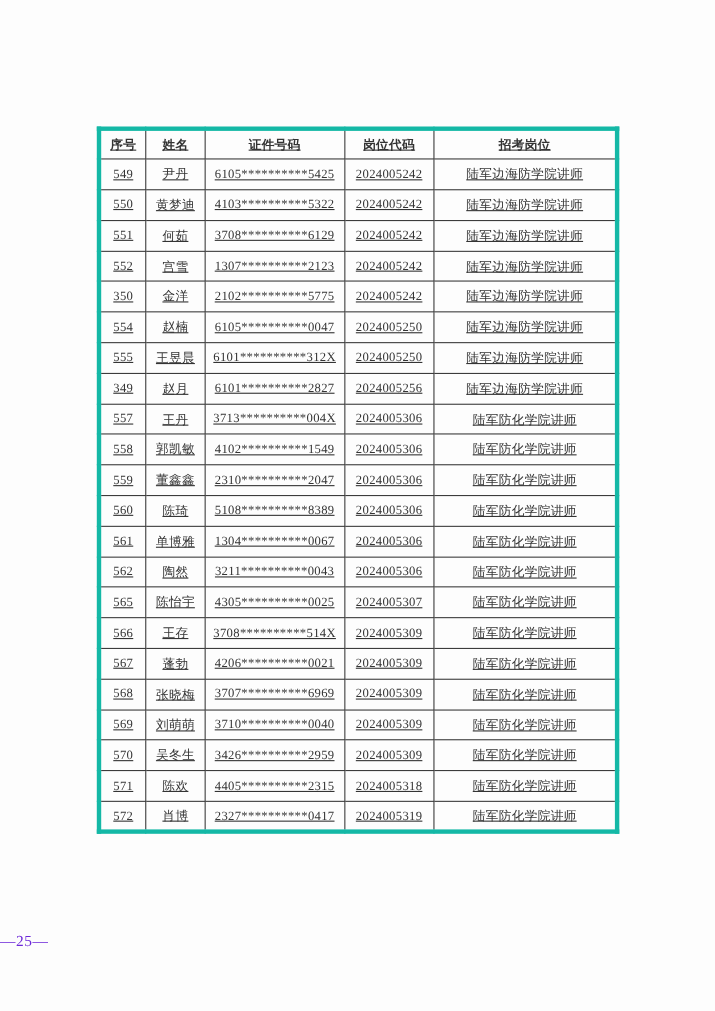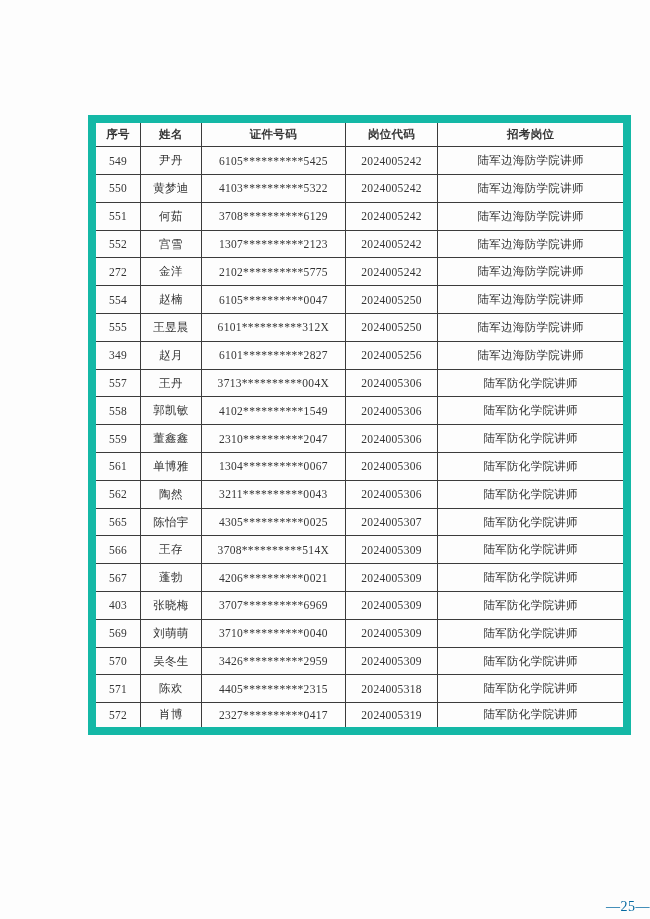--- a/index.html
+++ b/index.html
@@ -15,24 +15,25 @@
   }
   .page {
     position: absolute;
     inset: 0;
     background: #fdfdfd;
   }
   table.roster {
     position: absolute;
     left: 88px;
     top: 115px;
-    width: 543px;
+    width: 475px;
     border-collapse: collapse;
     table-layout: fixed;
-    border: 8px solid #14b8a6;
+    border: 4px solid #14b8a6;
+    text-decoration: underline;
   }
   table.roster th, table.roster td {
     border: 1px solid #3c3c3c;
     text-align: center;
     vertical-align: middle;
     padding: 0 2px;
     height: 27.8px;
     font-size: 11.5px;
     letter-spacing: 0.3px;
     color: #343434;
@@ -44,26 +45,26 @@
     font-size: 11.5px;
   }
   col.c-index    { width: 9.05%; }
   col.c-name     { width: 11.4%; }
   col.c-id       { width: 26.9%; }
   col.c-code     { width: 17.3%; }
   col.c-position { width: 35.35%; }
   .page-footer {
     position: absolute;
     left: 0;
-    top: 899px;
+    top: 849px;
     width: 100%;
-    text-align: right;
+    text-align: left;
     font-size: 14px;
     letter-spacing: 0.5px;
-    color: #0369a1;
+    color: #6d28d9;
   }
 </style>
 </head>
 <body>
 
 <div class="page">
 
   <table class="roster">
     <colgroup>
       <col class="c-index">
@@ -104,21 +105,21 @@
           <td>陆军边海防学院讲师</td>
         </tr>
         <tr>
           <td>552</td>
           <td>宫雪</td>
           <td>1307**********2123</td>
           <td>2024005242</td>
           <td>陆军边海防学院讲师</td>
         </tr>
         <tr>
-          <td>272</td>
+          <td>350</td>
           <td>金洋</td>
           <td>2102**********5775</td>
           <td>2024005242</td>
           <td>陆军边海防学院讲师</td>
         </tr>
         <tr>
           <td>554</td>
           <td>赵楠</td>
           <td>6105**********0047</td>
           <td>2024005250</td>
@@ -153,20 +154,27 @@
           <td>陆军防化学院讲师</td>
         </tr>
         <tr>
           <td>559</td>
           <td>董鑫鑫</td>
           <td>2310**********2047</td>
           <td>2024005306</td>
           <td>陆军防化学院讲师</td>
         </tr>
         <tr>
+          <td>560</td>
+          <td>陈琦</td>
+          <td>5108**********8389</td>
+          <td>2024005306</td>
+          <td>陆军防化学院讲师</td>
+        </tr>
+        <tr>
           <td>561</td>
           <td>单博雅</td>
           <td>1304**********0067</td>
           <td>2024005306</td>
           <td>陆军防化学院讲师</td>
         </tr>
         <tr>
           <td>562</td>
           <td>陶然</td>
           <td>3211**********0043</td>
@@ -188,21 +196,21 @@
           <td>陆军防化学院讲师</td>
         </tr>
         <tr>
           <td>567</td>
           <td>蓬勃</td>
           <td>4206**********0021</td>
           <td>2024005309</td>
           <td>陆军防化学院讲师</td>
         </tr>
         <tr>
-          <td>403</td>
+          <td>568</td>
           <td>张晓梅</td>
           <td>3707**********6969</td>
           <td>2024005309</td>
           <td>陆军防化学院讲师</td>
         </tr>
         <tr>
           <td>569</td>
           <td>刘萌萌</td>
           <td>3710**********0040</td>
           <td>2024005309</td>

